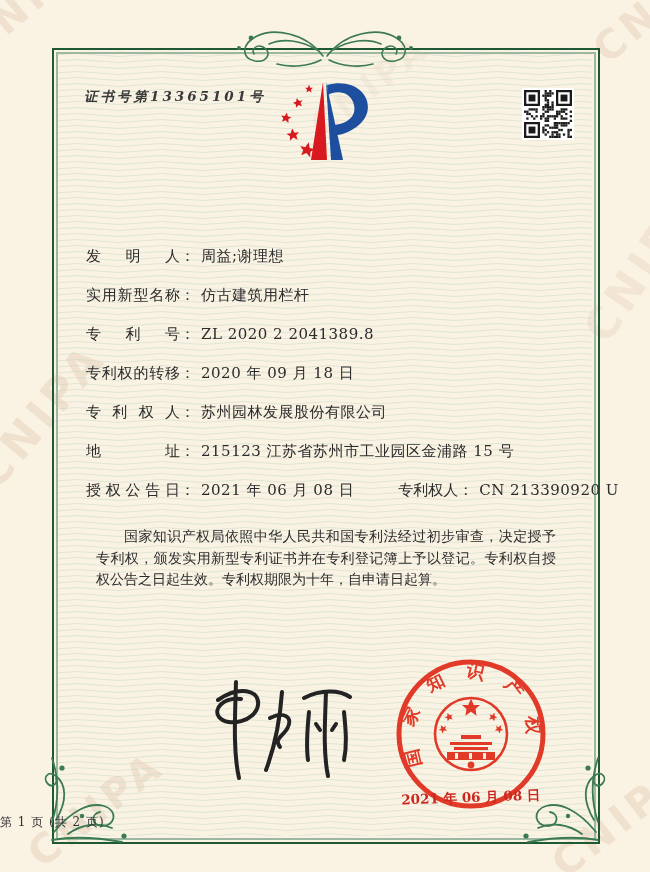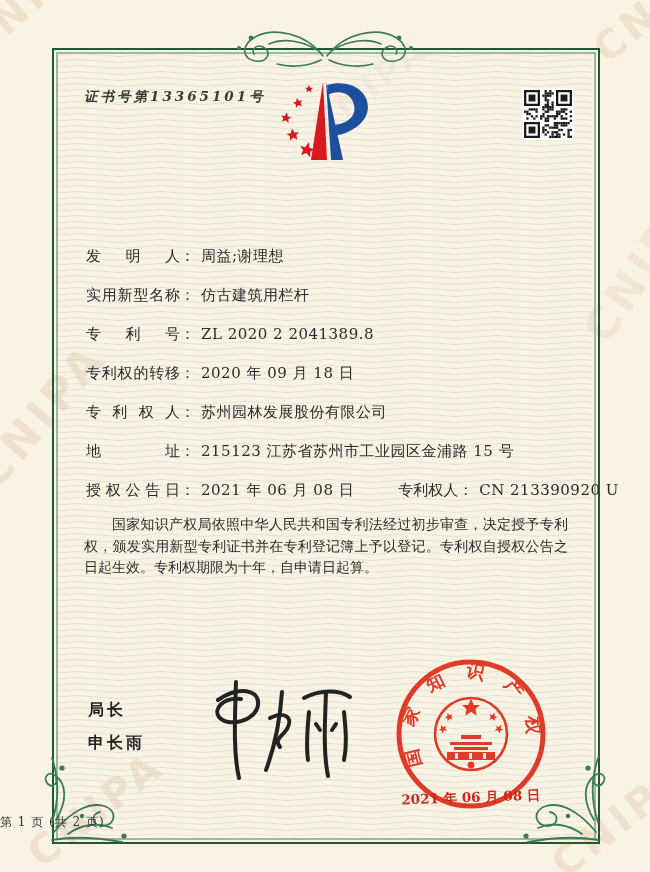--- a/index.html
+++ b/index.html
@@ -25,21 +25,21 @@
          font-size:33px;font-weight:700;letter-spacing:12px;color:#111;}
   .fields{position:absolute;left:86px;top:246px;width:480px;font-size:15px;}
   .frow{margin-bottom:18px;line-height:21px;white-space:nowrap;}
   .flabel{display:inline-block;width:94px;text-align:justify;text-align-last:justify;
           font-weight:500;}
   .fcolon{margin-right:6px;}
   .fvalue{letter-spacing:.5px;}
   .grant-right{margin-left:44px;}
   .paras{position:absolute;left:82px;top:512px;width:488px;font-size:14px;
          line-height:21.5px;text-align:justify;}
-  .paras p{margin:2px;text-indent:2em;}
+  .paras p{margin:14px;text-indent:2em;}
   .officer{position:absolute;left:88px;top:700px;
            font-family:"DejaVu Sans","Liberation Sans",sans-serif;
            font-weight:700;font-size:16px;letter-spacing:3px;color:#222;}
   .officer div{margin-bottom:12px;}
   .signature{position:absolute;left:188px;top:676px;}
   .seal{position:absolute;left:383px;top:648px;}
   .footer{position:absolute;left:0;top:814px;width:100%;
           font-size:12px;color:#333;letter-spacing:1px;}
 </style>
 </head>
@@ -272,24 +272,20 @@
     </div>
     <div class="frow">
       <span class="flabel">授权公告日</span><span class="fcolon">：</span><span class="fvalue">2021 年 06 月 08 日</span><span class="grant-right"><span>专利权人</span><span class="fcolon">：</span><span class="fvalue">CN 213390920 U</span></span>
     </div>
   </div>
 
   <div class="paras">
     <p>国家知识产权局依照中华人民共和国专利法经过初步审查，决定授予专利权，颁发实用新型专利证书并在专利登记簿上予以登记。专利权自授权公告之日起生效。专利权期限为十年，自申请日起算。</p>
   </div>
 
-  <div class="officer">
-    <div>局长</div>
-    <div>申长雨</div>
-  </div>
 
   <svg class="signature" width="172" height="112" viewBox="0 0 172 112" xmlns="http://www.w3.org/2000/svg">
     <g fill="none" stroke="#232323" stroke-width="4" stroke-linecap="round">
       <path d="M30,24 C50,10 72,13 70,29 C68,45 40,52 31,41 C25,33 35,21 53,23"></path>
       <path d="M48,6 C47,40 45,76 51,102"></path>
       <path d="M94,16 C92,44 87,70 78,94"></path>
       <path d="M82,42 C96,35 106,41 99,53 C93,62 86,63 92,71"></path>
       <path d="M116,22 C133,13 152,14 162,21"></path>
       <path d="M138,16 C137,45 135,76 140,100"></path>
       <path d="M121,36 C119,56 118,70 120,84"></path>

